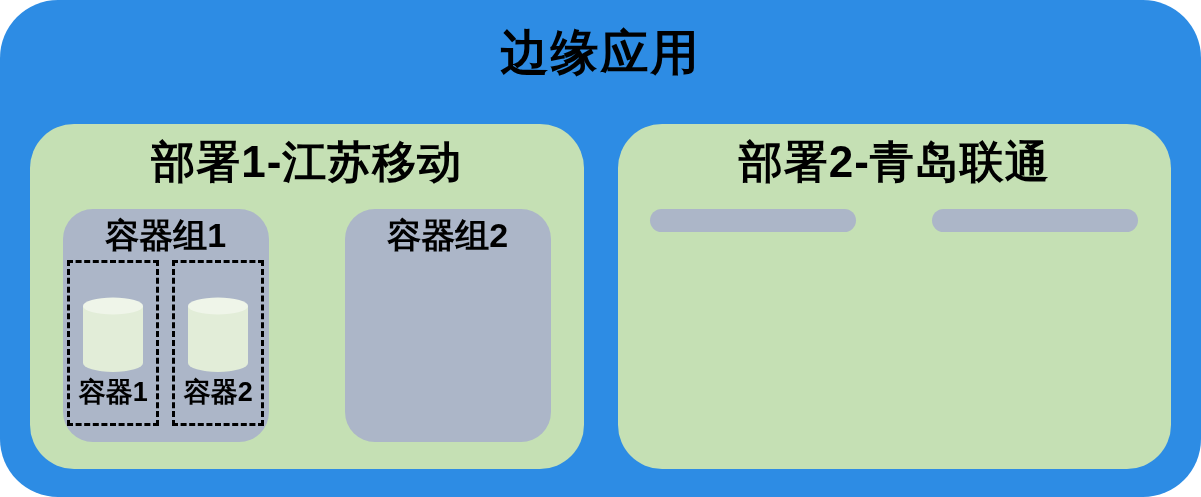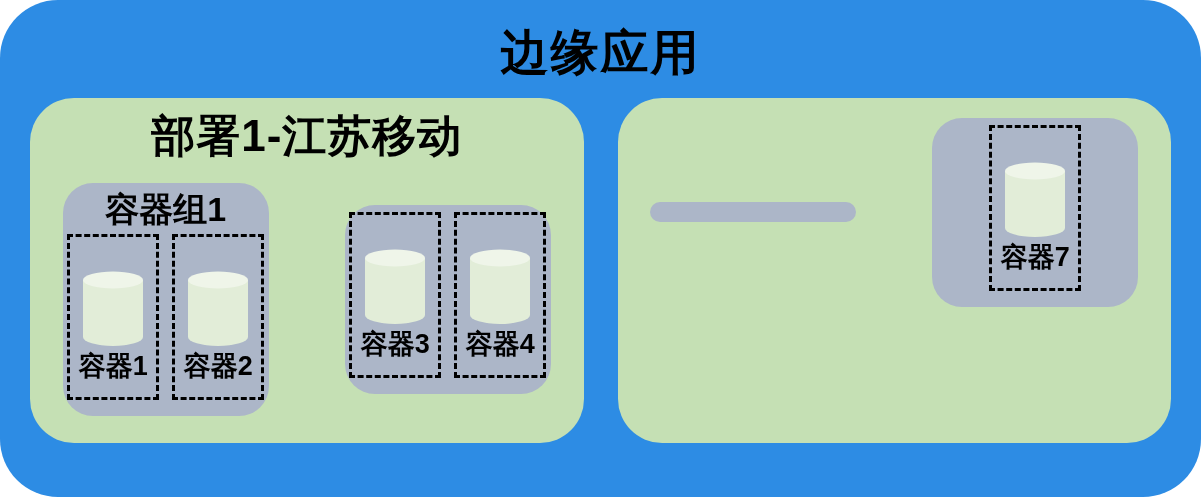--- a/index.html
+++ b/index.html
@@ -21,21 +21,21 @@
     font-size: 48px;
     line-height: 1.2;
     padding-top: 24px;
     letter-spacing: 2px;
   }
   .deployments {
     display: flex;
     justify-content: center;
     gap: 34px;
     height: 345px;
-    margin-top: 16px;
+    margin-top: 42px;
     padding: 0 30px;
   }
   .deployment {
     flex: 1;
     max-width: 556px;
     background: var(--deployment-background, #C5E0B4);
     border-radius: 44px;
     box-sizing: border-box;
   }
   .deployment-title {
@@ -43,21 +43,20 @@
     font-size: 44px;
     line-height: 1.25;
     padding-top: 10px;
     letter-spacing: 1px;
   }
   .groups {
     display: flex;
     justify-content: center;
     gap: 76px;
     margin-top: 20px;
-    align-items: center;
   }
   .group {
     width: 206px;
     background: var(--group-background, #ACB6C8);
     border-radius: 30px;
     box-sizing: border-box;
     padding: 4px 0 16px;
   }
   .group-title {
     text-align: center;
@@ -116,56 +115,35 @@
                 <svg class="cylinder" width="62" height="76" viewBox="0 0 62 76">
                   <path class="cyl-body" d="M1,9 V66 A30,9 0 0 0 61,66 V9 Z"></path>
                   <ellipse class="cyl-top" cx="31" cy="9" rx="30" ry="8.5"></ellipse>
                 </svg>
                 <div class="container-label">容器2</div>
               </div>
             </div>
           </div>
 
           <div class="group">
-            <div class="containers">
-              <div class="container-box">
-                <svg class="cylinder" width="62" height="76" viewBox="0 0 62 76">
-                  <path class="cyl-body" d="M1,9 V66 A30,9 0 0 0 61,66 V9 Z"></path>
-                  <ellipse class="cyl-top" cx="31" cy="9" rx="30" ry="8.5"></ellipse>
-                </svg>
-                <div class="container-label">容器3</div>
-              </div>
-              <div class="container-box">
-                <svg class="cylinder" width="62" height="76" viewBox="0 0 62 76">
-                  <path class="cyl-body" d="M1,9 V66 A30,9 0 0 0 61,66 V9 Z"></path>
-                  <ellipse class="cyl-top" cx="31" cy="9" rx="30" ry="8.5"></ellipse>
-                </svg>
-                <div class="container-label">容器4</div>
-              </div>
-            </div>
+            <div class="group-title">容器组2</div>
           </div>
 
         </div>
       </div>
 
       <div class="deployment">
+        <div class="deployment-title">部署2-青岛联通</div>
         <div class="groups">
 
           <div class="group">
           </div>
 
           <div class="group">
             <div class="containers">
-              <div class="container-box">
-                <svg class="cylinder" width="62" height="76" viewBox="0 0 62 76">
-                  <path class="cyl-body" d="M1,9 V66 A30,9 0 0 0 61,66 V9 Z"></path>
-                  <ellipse class="cyl-top" cx="31" cy="9" rx="30" ry="8.5"></ellipse>
-                </svg>
-                <div class="container-label">容器7</div>
-              </div>
             </div>
           </div>
 
         </div>
       </div>
 
     </div>
   </div>
 </div>
 

